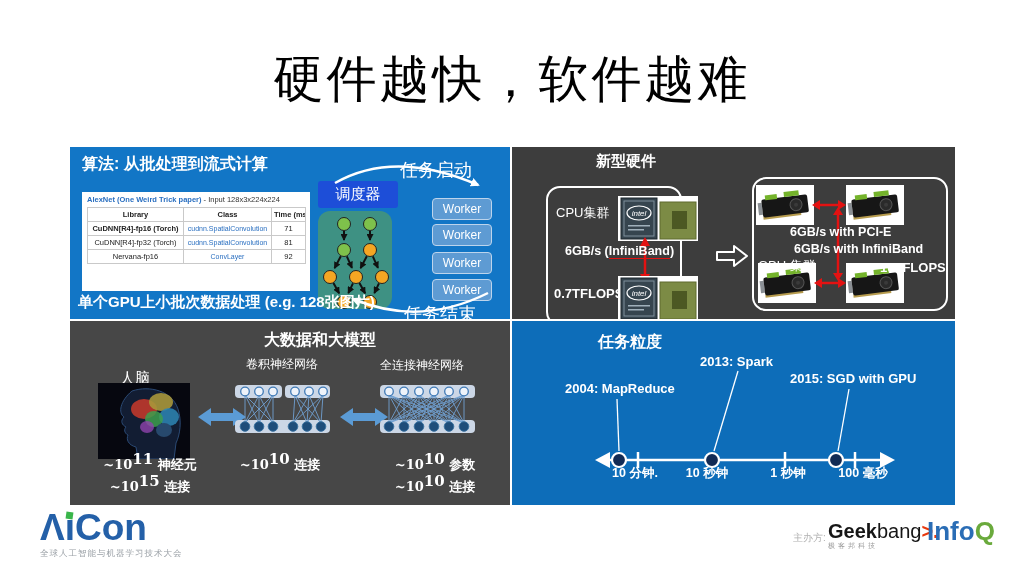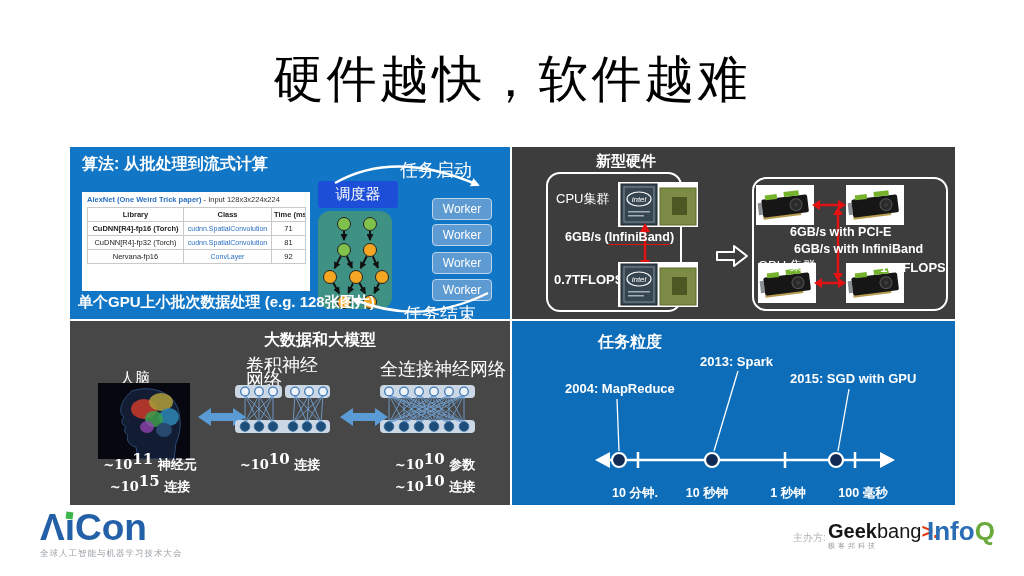--- a/index.html
+++ b/index.html
@@ -32,41 +32,41 @@
   .dagbox{left:248px;top:64px;width:74px;height:98px;background:#3e9183;border-radius:12px}
   .worker{left:362px;width:58px;height:20px;background:#5e9bd3;border:1px solid #bcd4ec;border-radius:4px;
     color:#fff;font-size:12px;display:flex;align-items:center;justify-content:center}
   .w1{top:51px}.w2{top:77px}.w3{top:105px}.w4{top:132px}
   .task-lbl{color:#fff;font-size:18px;font-family:"DejaVu Serif",serif;white-space:nowrap}
   .ts{left:330px;top:11px}.te{left:334px;top:155px}
   .q1-cap{left:8px;top:146px;color:#fff;font-size:15px;font-weight:600;white-space:nowrap}
   
   .q2-head{left:34px;top:5px;width:160px;text-align:center;font-size:15px}
   .hwbox{position:absolute;border:2px solid #fff;border-radius:14px;box-sizing:border-box}
-  .cpubox{left:34px;top:25px;width:136px;height:140px}
+  .cpubox{left:34px;top:39px;width:136px;height:140px}
   .gpubox{left:240px;top:30px;width:196px;height:134px}
   .hw-lbl{position:absolute;color:#fff;font-size:13px;white-space:nowrap}
   .hw-bold{font-weight:bold}
   .band{position:absolute;color:#fff;font-size:12.5px;font-weight:bold;white-space:nowrap}
   .ib-underline{border-bottom:1px solid #e31212}
   .imgph{position:absolute;background:#fff}
   
   .q3-head{left:130px;top:9px;width:240px;text-align:center;font-size:16px}
-  .q3-lbl{position:absolute;color:#fff;font-size:18px;font-family:"DejaVu Serif",serif}
+  .q3-lbl{position:absolute;color:#fff;font-size:12px;font-family:"DejaVu Serif",serif}
   .brain-lbl{left:50px;top:48px;font-size:15px}
   .cnn-lbl{left:176px;top:36px;width:74px;line-height:15px}
   .fc-lbl{left:310px;top:36px;white-space:nowrap}
   .stat{position:absolute;top:130px;color:#fff;font-weight:bold;font-size:13px;text-align:center;line-height:17px;font-family:"DejaVu Serif",serif}
   .stat sup{font-size:15px}
   .s1{left:20px;width:120px}.s2{left:150px;width:120px}.s3{left:300px;width:130px}
   
   .q4-head{left:86px;top:11px;font-size:16px}
   .ev{position:absolute;color:#fff;font-size:13px;font-weight:bold;white-space:nowrap}
   .ev1{left:53px;top:60px}.ev2{left:188px;top:33px}.ev3{left:278px;top:50px}
-  .axis-lbl{position:absolute;top:164px;color:#fff;font-size:12.5px;font-weight:bold;text-align:center}
+  .axis-lbl{position:absolute;top:144px;color:#fff;font-size:12.5px;font-weight:bold;text-align:center}
   .t1{left:83px;width:80px}.t2{left:155px;width:80px}.t3{left:236px;width:80px}.t4{left:306px;width:90px}
   
   .aicon{left:40px;top:509px}
   .aicon-text{font-size:37px;font-weight:bold;color:#2460a8;line-height:38px}
   .aicon-i{position:relative;display:inline-block}
   .green-dot{position:absolute;top:3px;left:1px;width:7px;height:7px;background:#39b54a;transform:rotate(8deg)}
   .aicon-sub{font-size:8.5px;color:#9aa0a6;letter-spacing:1px;margin-top:1px}
   .organizer{left:793px;top:531px;font-size:10px;color:#b0b0b0}
   .gb{left:828px;top:521px;white-space:nowrap}
   .gb-main{font-size:20px;color:#161616;line-height:20px}

